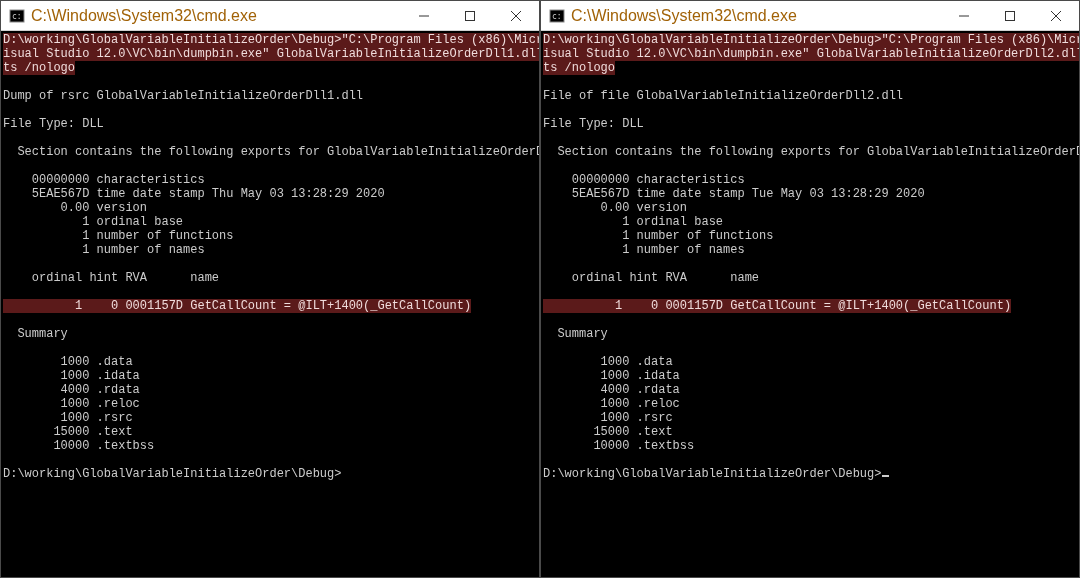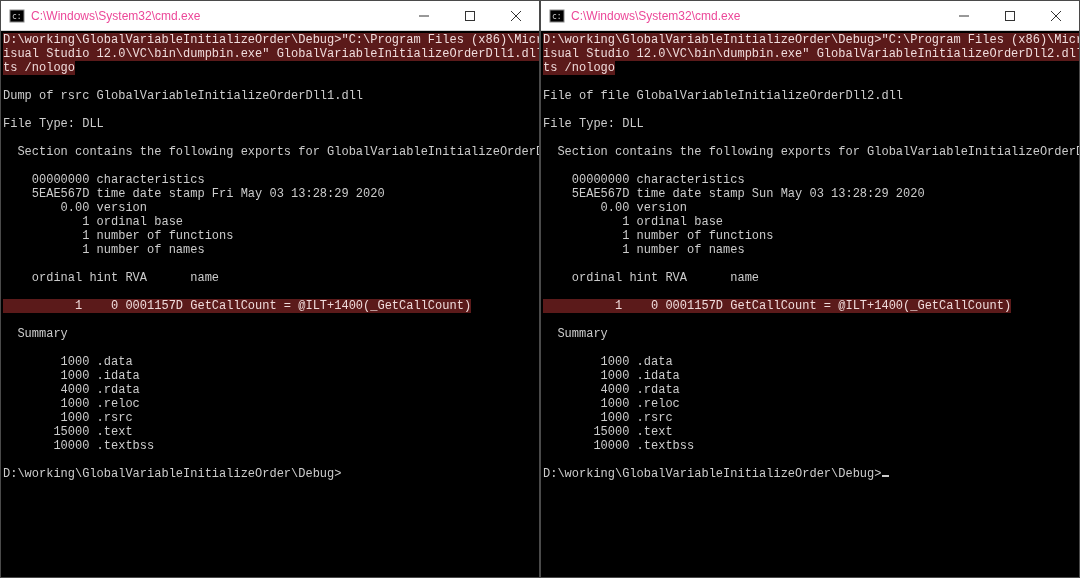--- a/index.html
+++ b/index.html
@@ -32,22 +32,22 @@
       width: 16px;
       height: 16px;
       margin: 0 6px 0 8px;
       display: flex;
       align-items: center;
       justify-content: center;
     }
     .titlebar-title {
       flex: 1;
       font-family: "Segoe UI", Arial, sans-serif;
-      font-size: 12px;
-      color: #ec4899;
+      font-size: 16px;
+      color: #a16207;
       white-space: nowrap;
       overflow: hidden;
     }
     .titlebar-buttons {
       display: flex;
       height: 100%;
     }
     .titlebar-btn {
       width: 46px;
       height: 100%;
@@ -119,21 +119,21 @@
 isual Studio 12.0\VC\bin\dumpbin.exe" GlobalVariableInitializeOrderDll1.dll /expor
 ts /nologo</span>
 <span> </span>
 <span>Dump of rsrc GlobalVariableInitializeOrderDll1.dll</span>
 <span> </span>
 <span>File Type: DLL</span>
 <span> </span>
 <span>  Section contains the following exports for GlobalVariableInitializeOrderDll1.dll</span>
 <span> </span>
 <span>    00000000 characteristics
-    5EAE567D time date stamp Fri May 03 13:28:29 2020
+    5EAE567D time date stamp Thu May 03 13:28:29 2020
         0.00 version
            1 ordinal base
            1 number of functions
            1 number of names</span>
 <span> </span>
 <span>    ordinal hint RVA      name</span>
 <span> </span>
 <span class="hl">          1    0 0001157D GetCallCount = @ILT+1400(_GetCallCount)</span>
 <span> </span>
 <span>  Summary</span>
@@ -181,21 +181,21 @@
 isual Studio 12.0\VC\bin\dumpbin.exe" GlobalVariableInitializeOrderDll2.dll /expor
 ts /nologo</span>
 <span> </span>
 <span>File of file GlobalVariableInitializeOrderDll2.dll</span>
 <span> </span>
 <span>File Type: DLL</span>
 <span> </span>
 <span>  Section contains the following exports for GlobalVariableInitializeOrderDll2.dll</span>
 <span> </span>
 <span>    00000000 characteristics
-    5EAE567D time date stamp Sun May 03 13:28:29 2020
+    5EAE567D time date stamp Tue May 03 13:28:29 2020
         0.00 version
            1 ordinal base
            1 number of functions
            1 number of names</span>
 <span> </span>
 <span>    ordinal hint RVA      name</span>
 <span> </span>
 <span class="hl">          1    0 0001157D GetCallCount = @ILT+1400(_GetCallCount)</span>
 <span> </span>
 <span>  Summary</span>

